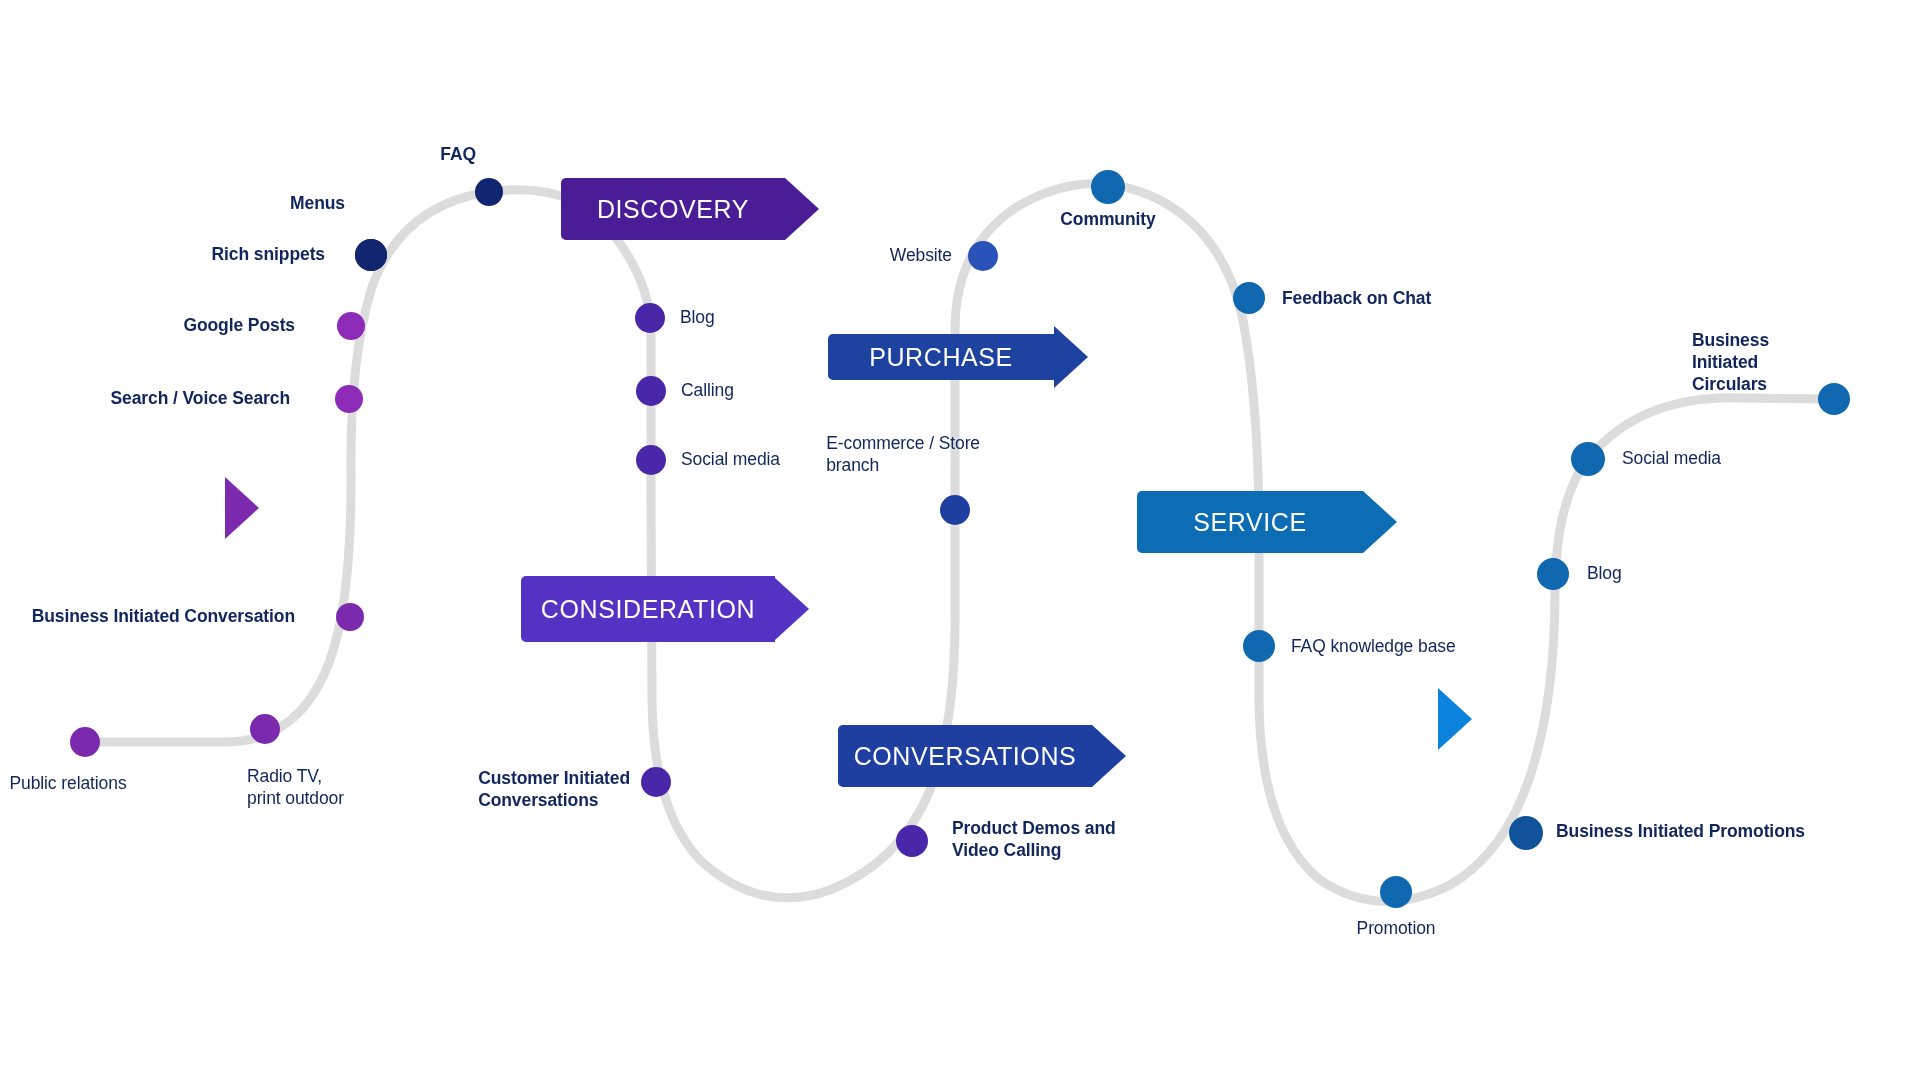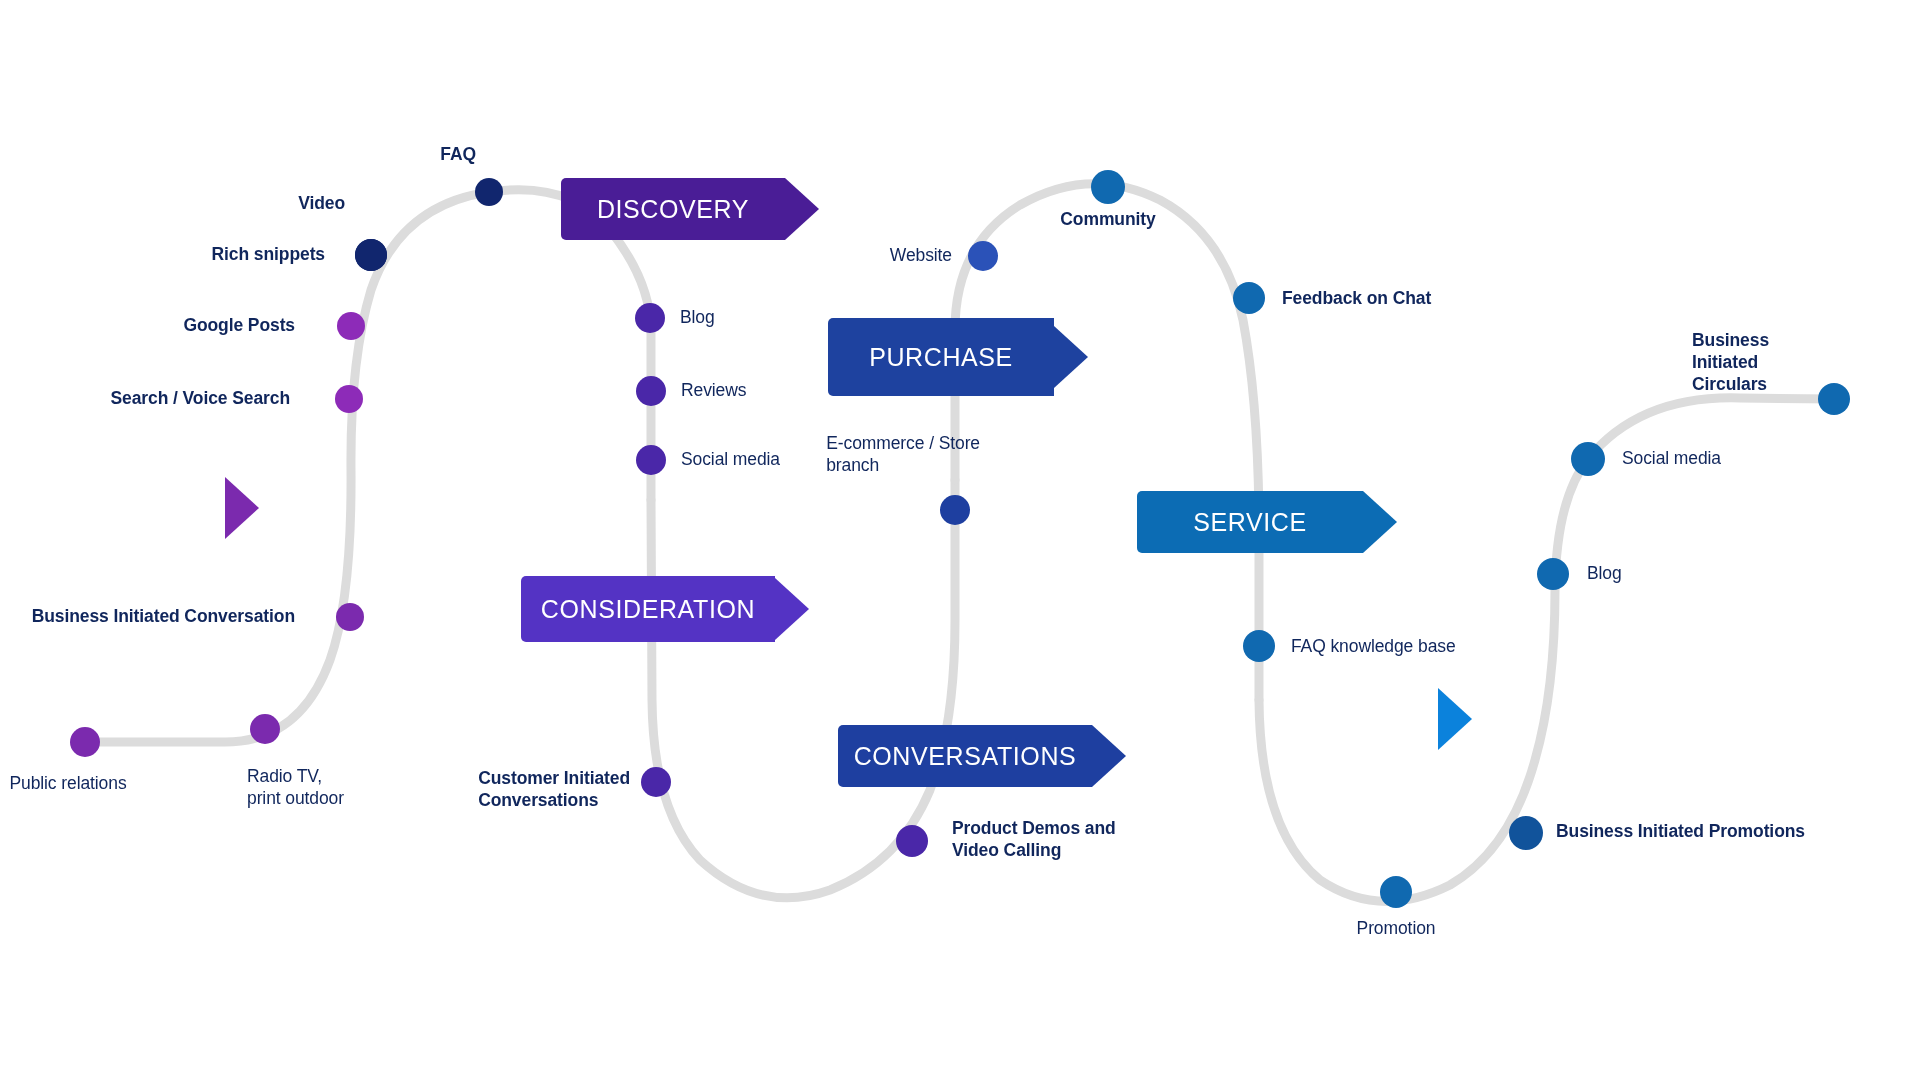--- a/index.html
+++ b/index.html
@@ -104,30 +104,30 @@
       <div class="node" style="left: 1249px; top: 298px; width: 32px; height: 32px; background: rgb(16, 105, 176);"></div>
       <div class="node" style="left: 1259px; top: 646px; width: 32px; height: 32px; background: rgb(16, 105, 176);"></div>
       <div class="node" style="left: 1396px; top: 892px; width: 32px; height: 32px; background: rgb(16, 105, 176);"></div>
       <div class="node" style="left: 1526px; top: 833px; width: 34px; height: 34px; background: rgb(17, 83, 155);"></div>
       <div class="node" style="left: 1553px; top: 574px; width: 32px; height: 32px; background: rgb(16, 105, 176);"></div>
       <div class="node" style="left: 1588px; top: 459px; width: 34px; height: 34px; background: rgb(16, 105, 176);"></div>
       <div class="node" style="left: 1834px; top: 399px; width: 32px; height: 32px; background: rgb(16, 105, 176);"></div>
     </div>
   <div id="labels-layer">
       <div class="label right bold" style="left: 460px; top: 155px; margin-left: 16px;">FAQ</div>
-      <div class="label right bold" style="left: 345px; top: 204px;">Video</div>
+      <div class="label right bold" style="left: 345px; top: 204px;">Menus</div>
       <div class="label right bold" style="left: 325px; top: 255px;">Rich snippets</div>
       <div class="label right bold" style="left: 295px; top: 326px;">Google Posts</div>
       <div class="label right bold" style="left: 290px; top: 399px;">Search / Voice Search</div>
       <div class="label right bold" style="left: 295px; top: 617px;">Business Initiated Conversation</div>
       <div class="label left" style="left: 247px; top: 788px;">Radio TV,
 print outdoor</div>
       <div class="label center" style="left: 68px; top: 784px;">Public relations</div>
       <div class="label left" style="left: 680px; top: 318px;">Blog</div>
-      <div class="label left" style="left: 681px; top: 391px;">Reviews</div>
+      <div class="label left" style="left: 681px; top: 391px;">Calling</div>
       <div class="label left" style="left: 681px; top: 460px;">Social media</div>
       <div class="label right bold" style="left: 630px; top: 790px;">Customer Initiated
 Conversations</div>
       <div class="label right" style="left: 952px; top: 256px;">Website</div>
       <div class="label center" style="left: 1108px; top: 220px; font-weight: bold;">Community</div>
       <div class="label right" style="left: 980px; top: 455px;">E-commerce / Store
 branch</div>
       <div class="label left bold" style="left: 952px; top: 840px;">Product Demos and
 Video Calling</div>
       <div class="label left bold" style="left: 1282px; top: 299px;">Feedback on Chat</div>
@@ -147,21 +147,21 @@
           <span class="txt">DISCOVERY</span>
         </div>
         <div class="tip" style="border-top: 31px solid transparent; border-bottom: 31px solid transparent; border-left: 34px solid rgb(74, 29, 150);"></div>
       </div>
       <div class="banner" style="left: 665px; top: 609px; width: 288px; height: 66px;">
         <div class="body" style="background: rgb(84, 51, 196);">
           <span class="txt">CONSIDERATION</span>
         </div>
         <div class="tip" style="border-top: 31px solid transparent; border-bottom: 31px solid transparent; border-left: 34px solid rgb(84, 51, 196);"></div>
       </div>
-      <div class="banner" style="left: 958px; top: 357px; width: 260px; height: 78px; align-items: center;">
+      <div class="banner" style="left: 958px; top: 357px; width: 260px; height: 46px; align-items: center;">
         <div class="body" style="background: rgb(30, 66, 159);">
           <span class="txt">PURCHASE</span>
         </div>
         <div class="tip" style="border-top: 31px solid transparent; border-bottom: 31px solid transparent; border-left: 34px solid rgb(30, 66, 159);"></div>
       </div>
       <div class="banner" style="left: 982px; top: 756px; width: 288px; height: 62px;">
         <div class="body" style="background: rgb(30, 63, 160);">
           <span class="txt">CONVERSATIONS</span>
         </div>
         <div class="tip" style="border-top: 31px solid transparent; border-bottom: 31px solid transparent; border-left: 34px solid rgb(30, 63, 160);"></div>

